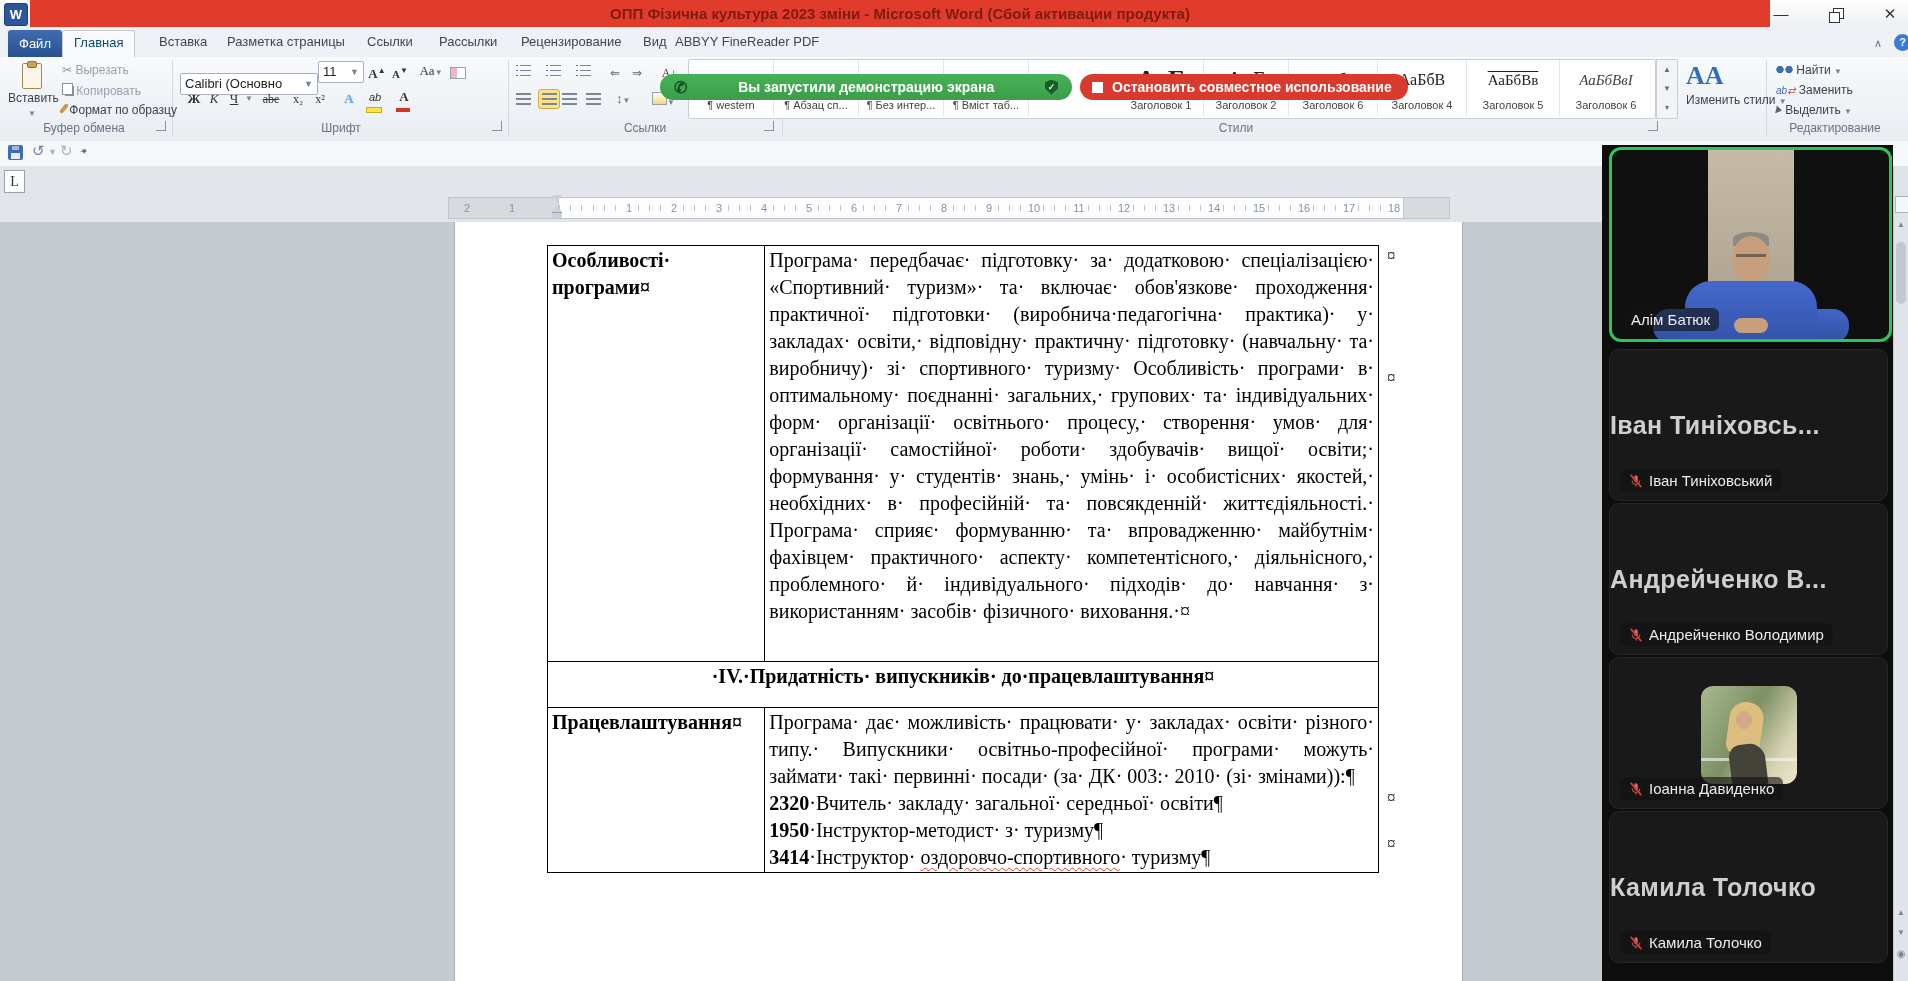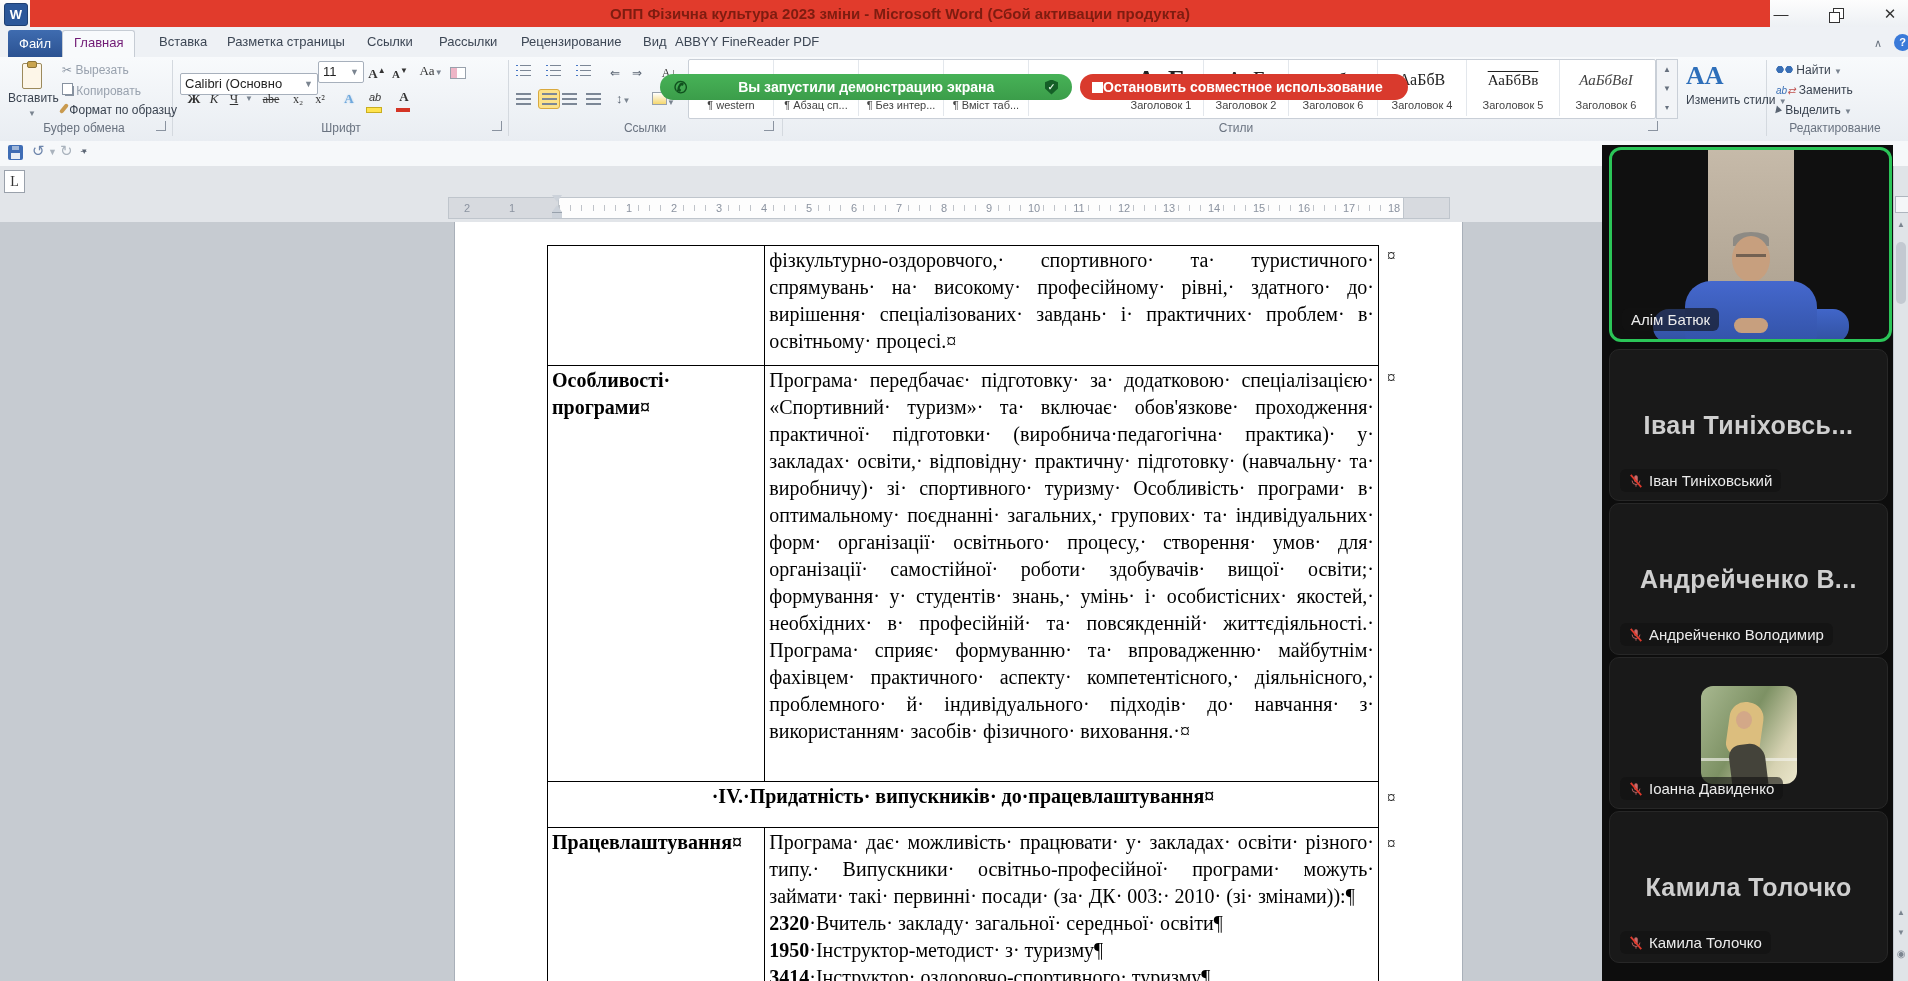--- a/index.html
+++ b/index.html
@@ -13,21 +13,21 @@
   .red-banner{left:30px;top:0;width:1740px;height:27px;background:#e13b2c}
   .title-text{left:0;top:0;width:100%;height:27px;line-height:27px;text-align:center;
               font-size:15px;color:#7e1c10;font-weight:bold}
   .winbtn{top:0;width:30px;height:27px;text-align:center;line-height:27px;color:#333;font-size:15px;cursor:default}
   .restore-ic{left:1833px;top:8px;width:9px;height:9px;border:1.5px solid #333;background:#fff}
   .restore-ic2{left:1829px;top:12px;width:9px;height:9px;border:1.5px solid #333;background:#fff}
   
   .tabstrip{left:0;top:27px;width:1908px;height:30px;background:#eef1f5;border-bottom:1px solid #c8ced6}
   .tab{position:absolute;top:3px;height:24px;line-height:24px;font-size:13px;color:#3d4755;padding:0 11px}
   .tab.file{background:linear-gradient(#3f6cb0,#2b5292);color:#fff;border-radius:3px 3px 0 0;top:3px;height:27px;line-height:27px}
-  .tab.active{background:#f8fafc;border:1px solid #c6ccd4;border-bottom:none;border-radius:3px 3px 0 0;color:#701a75;height:27px}
+  .tab.active{background:#f8fafc;border:1px solid #c6ccd4;border-bottom:none;border-radius:3px 3px 0 0;color:#0c4a6e;height:27px}
   .collapse-ic{left:1868px;top:8px;width:20px;height:16px;color:#68727e;font-size:11px;text-align:center;line-height:16px}
   .help-ic{left:1894px;top:7px;width:17px;height:17px;border-radius:50%;background:#3a7ad9;color:#fff;
            font-size:11px;font-weight:bold;text-align:center;line-height:17px}
   
   .ribbon{left:0;top:57px;width:1908px;height:84px;background:linear-gradient(#f8fafc,#e9edf2);border-bottom:1px solid #c2c8d0}
   .gdiv{position:absolute;top:3px;height:76px;width:1px;background:#d4d9df}
   .glabel{position:absolute;top:62px;height:18px;line-height:18px;font-size:12px;color:#6a7380;text-align:center}
   .launch{position:absolute;top:64px;width:9px;height:9px;border-left:1px solid #8a93a0;border-bottom:1px solid #8a93a0;transform:rotate(-90deg)}
   .rbtn{position:absolute;font-size:12px;color:#3a4350;white-space:nowrap}
   .rbtn .dis{color:#99a2ae}
@@ -62,21 +62,21 @@
   .p6{font-size:17px}.p7{font-size:16px}
   .p8{font-size:15px;text-decoration:overline}
   .p9{font-size:15px;font-style:italic;color:#444}
   .sscroll{position:absolute;left:1656px;top:2px;width:20px;height:58px;border:1px solid #c9cfd7;background:#f2f4f7;
            font-size:8px;color:#66707e;text-align:center;line-height:19px}
   .chst-ic{font-family:"Liberation Serif",serif;color:#2e6fba;font-weight:bold}
   
   .pill{position:absolute;top:74px;height:26px;border-radius:13px;display:flex;align-items:center;z-index:60;
         color:#fff;font-size:14px;font-weight:bold}
   .pill.green{left:660px;width:412px;background:linear-gradient(#47b257,#3b9d4a);justify-content:space-between;padding:0 14px;box-sizing:border-box}
-  .pill.red{left:1080px;width:328px;background:#d93a2d;padding:0 12px;box-sizing:border-box;}
+  .pill.red{left:1080px;width:328px;background:#d93a2d;padding:0 12px;box-sizing:border-box;gap:9px}
   .shield{width:13px;height:15px;background:#155f27;clip-path:polygon(50% 0,100% 18%,100% 60%,50% 100%,0 60%,0 18%);
           color:#dff3e2;font-size:9px;line-height:15px;text-align:center;font-weight:bold}
   .stopsq{width:11px;height:11px;background:#fff}
   .phone-ic{color:#10501e;font-size:16px}
   
   .qat{left:0;top:141px;width:1908px;height:25px;background:#f6f8fa;border-bottom:1px solid #cfd4da}
   .floppy{left:8px;top:4px;width:15px;height:15px;background:#3f6db5;border-radius:2px;position:absolute}
   .floppy i{position:absolute;left:3px;bottom:1px;width:9px;height:6px;background:#e8eef6}
   .floppy b{position:absolute;left:4px;top:1px;width:7px;height:4px;background:#9fb6d8}
   .qic{position:absolute;top:1px;font-size:15px;color:#6d85ab}
@@ -106,21 +106,21 @@
   .cr{text-align:justify}
   .hrow td{font-weight:bold;text-align:center}
   .jobline{text-align:left}
   .b{font-weight:bold}
   .wavy{text-decoration:underline;text-decoration-style:wavy;text-decoration-color:#e0392b;text-underline-offset:3px;text-decoration-thickness:1px}
   .rowmark{position:absolute;font-family:"Liberation Serif",serif;font-size:17px;color:#222}
   
   .zpanel{left:1602px;top:145px;width:291px;height:836px;background:#0d0d0d}
   .ztile{position:absolute;left:7px;width:277px;height:150px;background:#191919;border:1px solid #272727;border-radius:10px;overflow:hidden}
   .ztile.video{height:189px;border:3px solid #2bc558;border-radius:12px;background:#101010}
-  .zbig{position:absolute;left:0;right:0;top:50%;transform:translateY(-50%);text-align:center;
+  .zbig{position:absolute;left:0;right:0;top:50%;transform:translateY(-50%);
         font-size:25px;font-weight:bold;color:#cfcfcf;letter-spacing:.4px;white-space:nowrap}
   .zl{position:absolute;left:10px;bottom:8px;display:flex;align-items:center;gap:6px;
       background:rgba(18,18,18,.62);border-radius:6px;padding:3px 9px;color:#ececec;font-size:15px;white-space:nowrap}
   .wall{position:absolute;left:96px;top:0;width:86px;height:100%;background:linear-gradient(180deg,#c6baa9,#a99d8c)}
   .head{position:absolute;left:50%;top:86px;transform:translateX(-50%);width:38px;height:46px;border-radius:50%;background:#c79f7e}
   .hair{position:absolute;left:50%;top:82px;transform:translateX(-50%);width:36px;height:14px;border-radius:50% 50% 0 0;background:#8d8a84}
   .glasses{position:absolute;left:50%;top:104px;transform:translateX(-50%);width:30px;height:3px;background:rgba(45,45,45,.55)}
   .arms{position:absolute;left:50%;bottom:-4px;transform:translateX(-50%);width:196px;height:34px;background:linear-gradient(#4166c9,#31509f);border-radius:16px}
   .torso{position:absolute;left:50%;bottom:-4px;transform:translateX(-50%);width:132px;height:62px;background:linear-gradient(#4568cd,#3353a8);border-radius:26px 26px 8px 8px}
   .hands{position:absolute;left:50%;bottom:6px;transform:translateX(-50%);width:34px;height:15px;background:#c79f7e;border-radius:8px}
@@ -359,24 +359,20 @@
 </div>
 
 <div class="abs docarea">
   <div class="page">
     <table class="doctable">
       <colgroup>
           <col style="width:217px">
           <col style="width:613px">
         </colgroup>
       <tbody>
-          <tr style="height:120px">
-        <td class="cl"></td>
-        <td class="cr">фізкультурно-оздоровчого,· спортивного· та· туристичного· спрямувань· на· високому· професійному· рівні,· здатного· до· вирішення· спеціалізованих· завдань· і· практичних· проблем· в· освітньому· процесі.¤</td>
-      </tr>
       <tr style="height:416px">
         <td class="cl">Особливості· програми¤</td>
         <td class="cr">Програма· передбачає· підготовку· за· додатковою· спеціалізацією· «Спортивний· туризм»· та· включає· обов'язкове· проходження· практичної· підготовки· (виробнича·педагогічна· практика)· у· закладах· освіти,· відповідну· практичну· підготовку· (навчальну· та· виробничу)· зі· спортивного· туризму· Особливість· програми· в· оптимальному· поєднанні· загальних,· групових· та· індивідуальних· форм· організації· освітнього· процесу,· створення· умов· для· організації· самостійної· роботи· здобувачів· вищої· освіти;· формування· у· студентів· знань,· умінь· і· особистісних· якостей,· необхідних· в· професійній· та· повсякденній· життєдіяльності.· Програма· сприяє· формуванню· та· впровадженню· майбутнім· фахівцем· практичного· аспекту· компетентісного,· діяльнісного,· проблемного· й· індивідуального· підходів· до· навчання· з· використанням· засобів· фізичного· виховання.·¤</td>
       </tr>
       <tr class="hrow" style="height:46px">
         <td colspan="2">·IV.·Придатність· випускників· до·працевлаштування¤</td>
       </tr>
       <tr>
         <td class="cl">Працевлаштування¤</td>
         <td>

